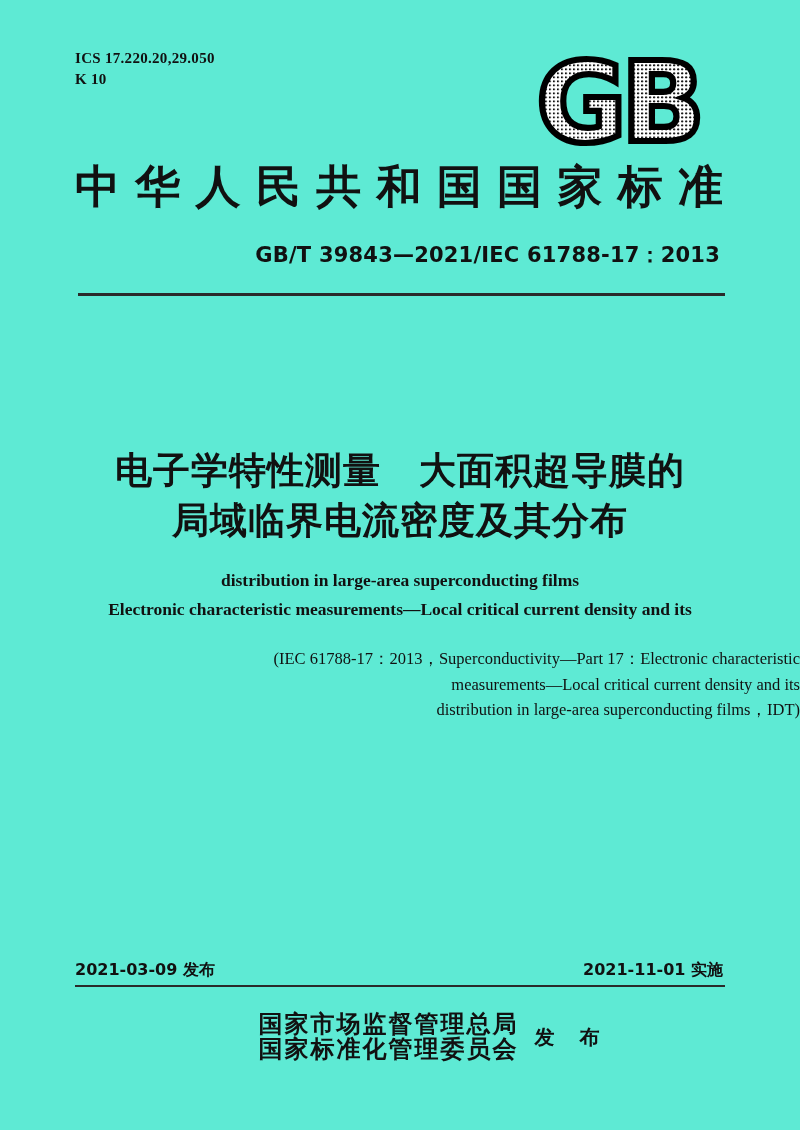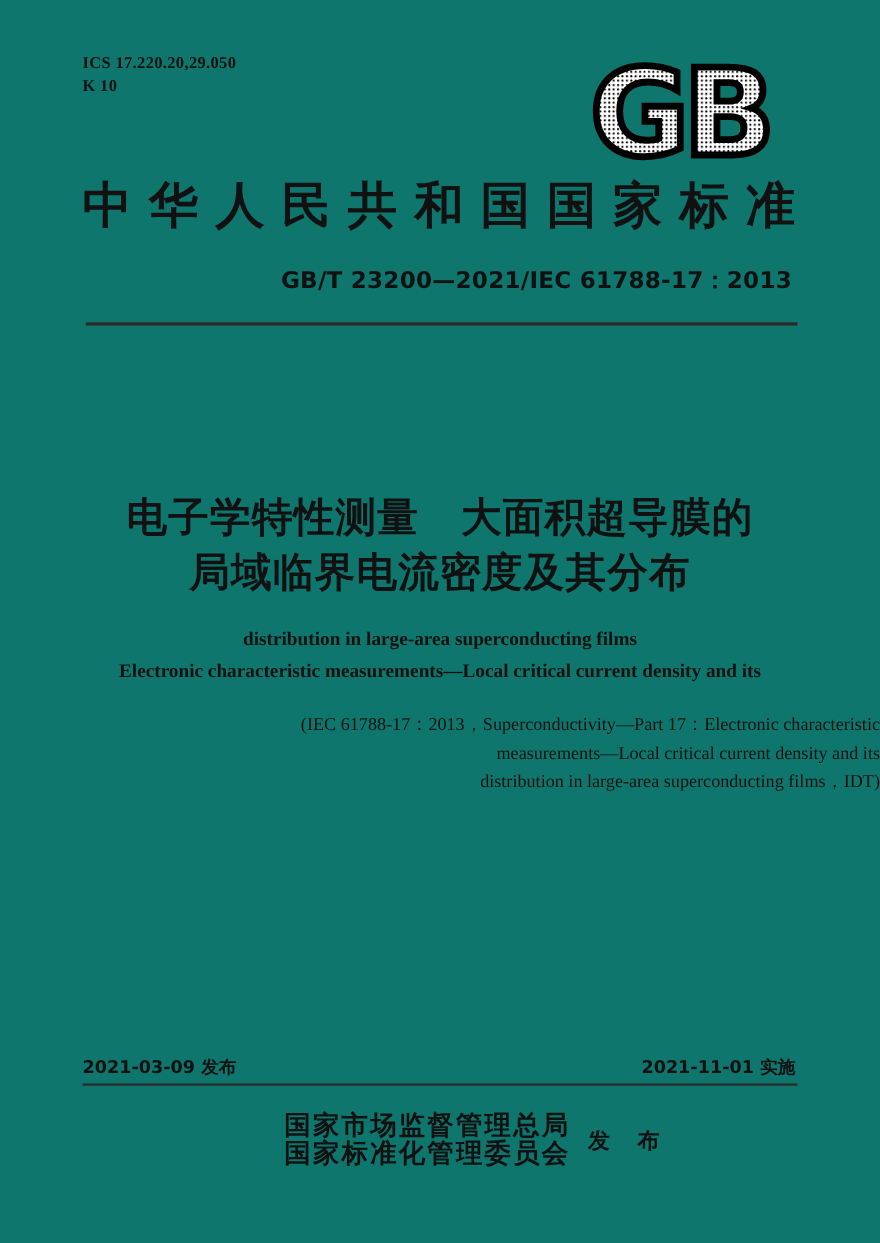--- a/index.html
+++ b/index.html
@@ -1,21 +1,21 @@
 <!DOCTYPE html>
 <html><head>
 <meta charset="utf-8">
 <style>
   html, body { margin: 0; padding: 0; background: #e8e8e8; }
   .page {
     position: relative;
     width: 800px;
     height: 1130px;
     margin: 0 auto;
-    background: #0f766e;
+    background: #5eead4;
     font-family: "Liberation Serif", "DejaVu Serif", serif;
     color: #111;
     overflow: hidden;
   }
 
   
   .ics-block {
     position: absolute;
     left: 75px;
     top: 48px;
@@ -190,21 +190,21 @@
       <span>民</span>
       <span>共</span>
       <span>和</span>
       <span>国</span>
       <span>国</span>
       <span>家</span>
       <span>标</span>
       <span>准</span>
     </div>
 
-  <div class="std-number">GB/T 23200—2021/IEC 61788-17：2013</div>
+  <div class="std-number">GB/T 39843—2021/IEC 61788-17：2013</div>
 
   <div class="rule-1"></div>
 
   <div class="zh-title">
     <div>电子学特性测量　大面积超导膜的</div>
     <div>局域临界电流密度及其分布</div>
   </div>
 
   <div class="en-title">
     <div>distribution in large-area superconducting films</div>

